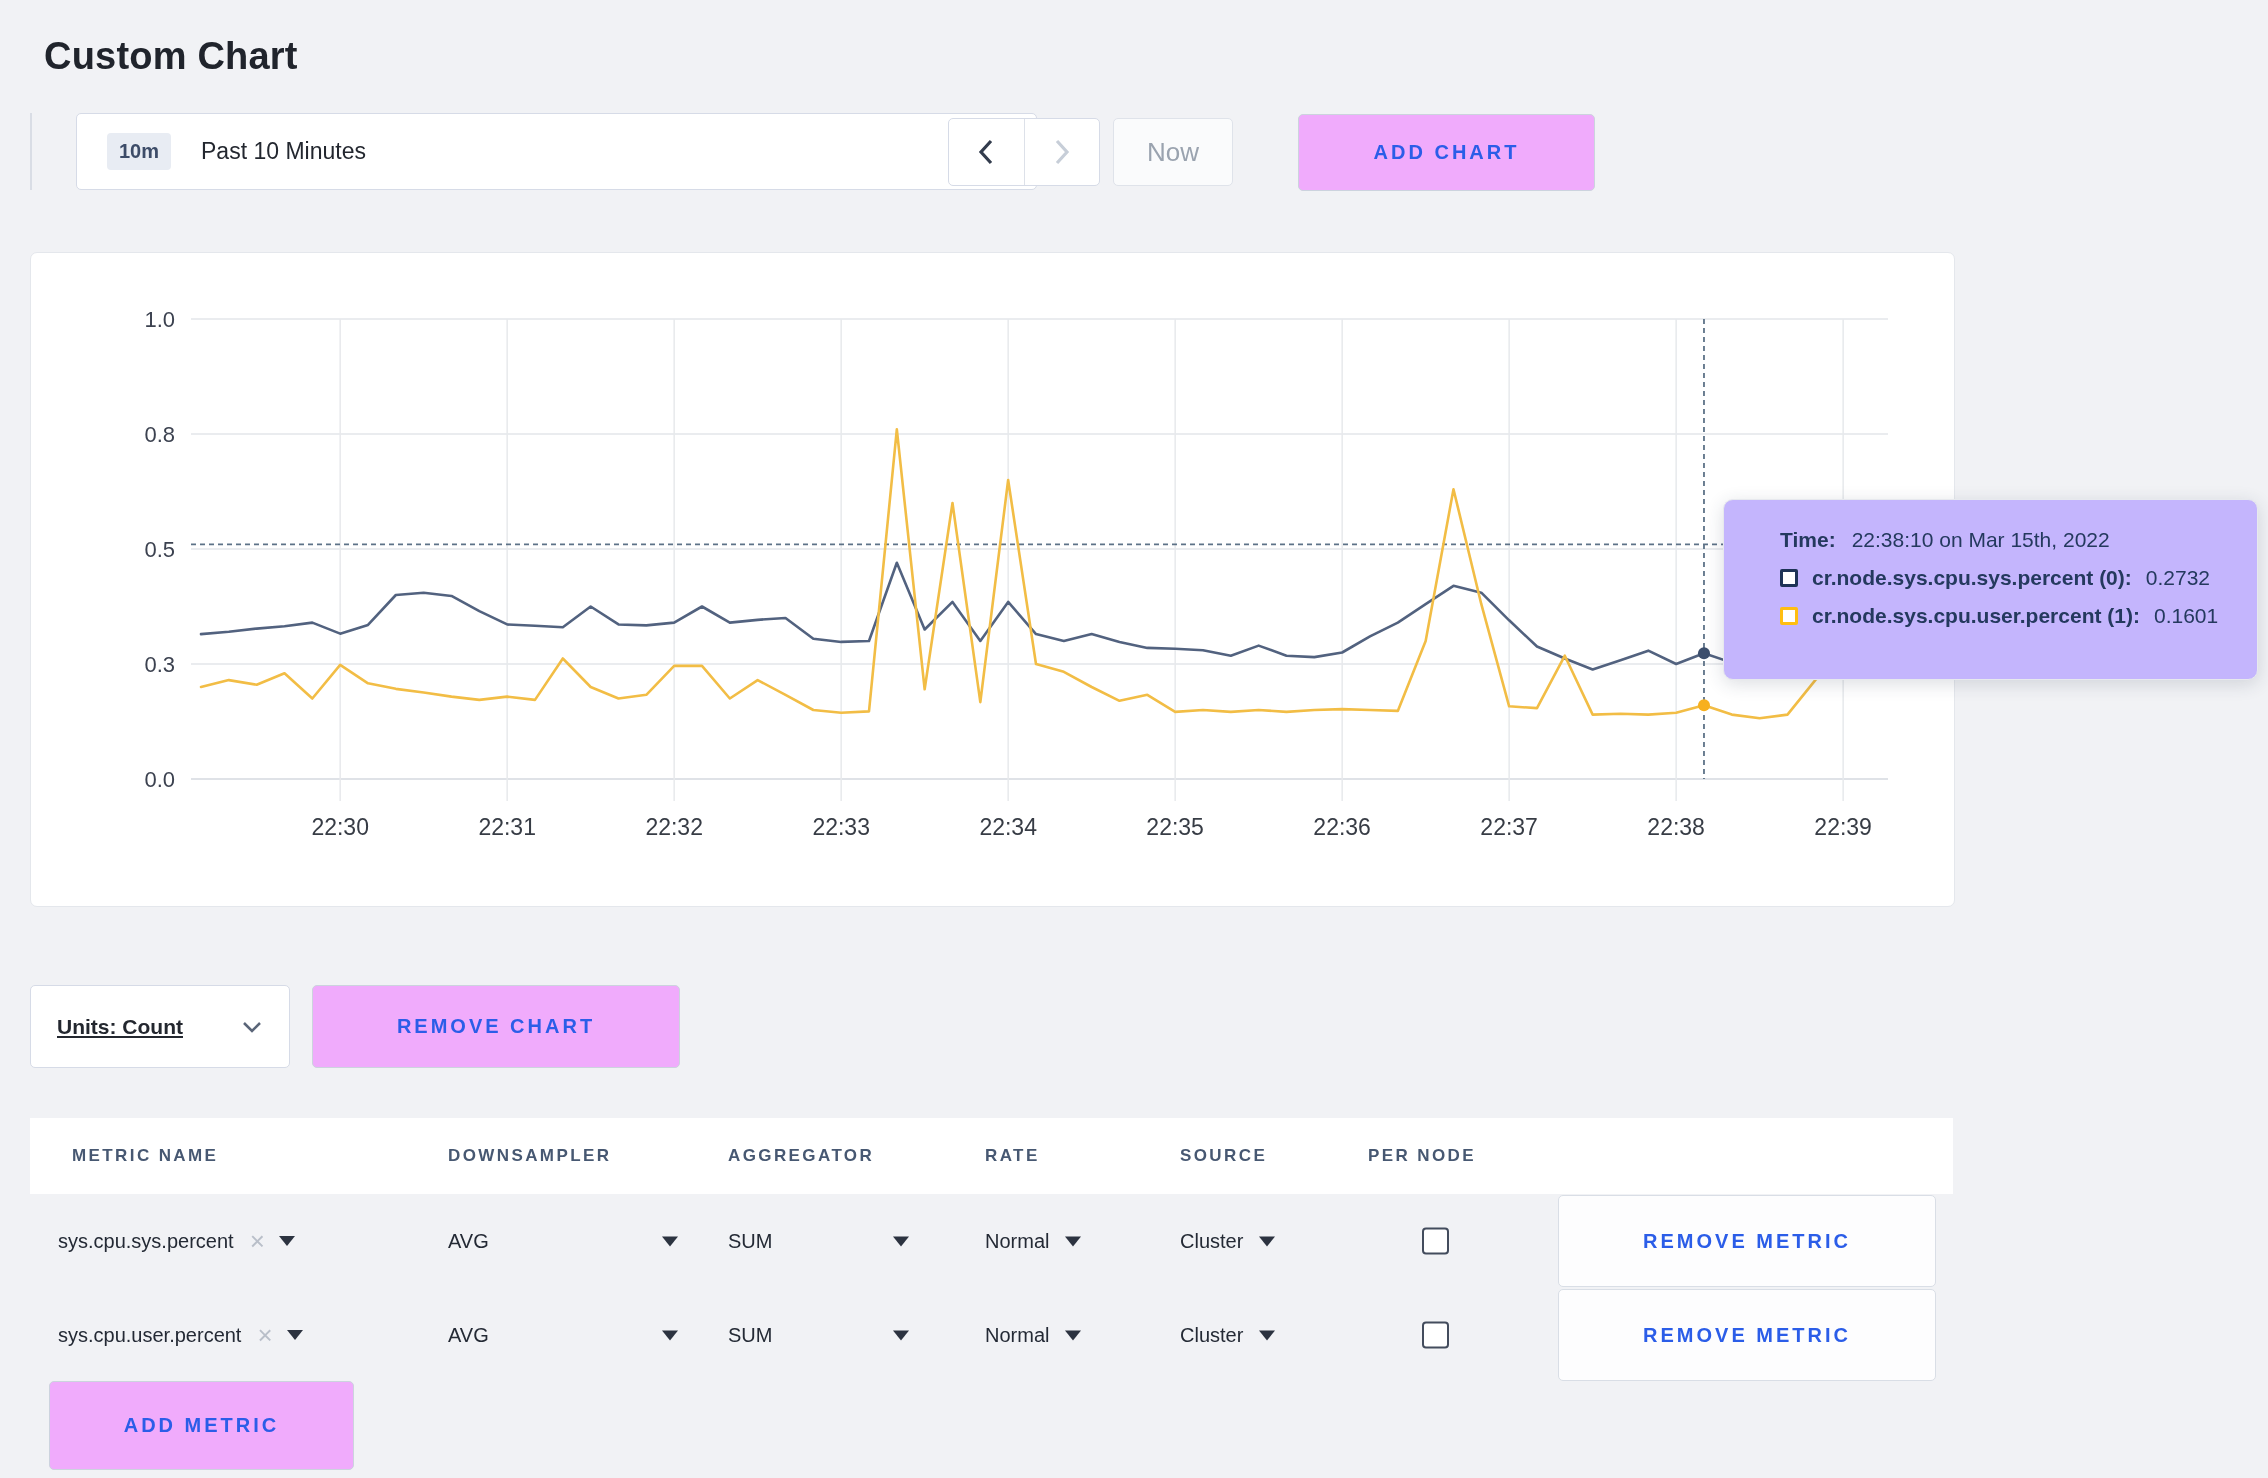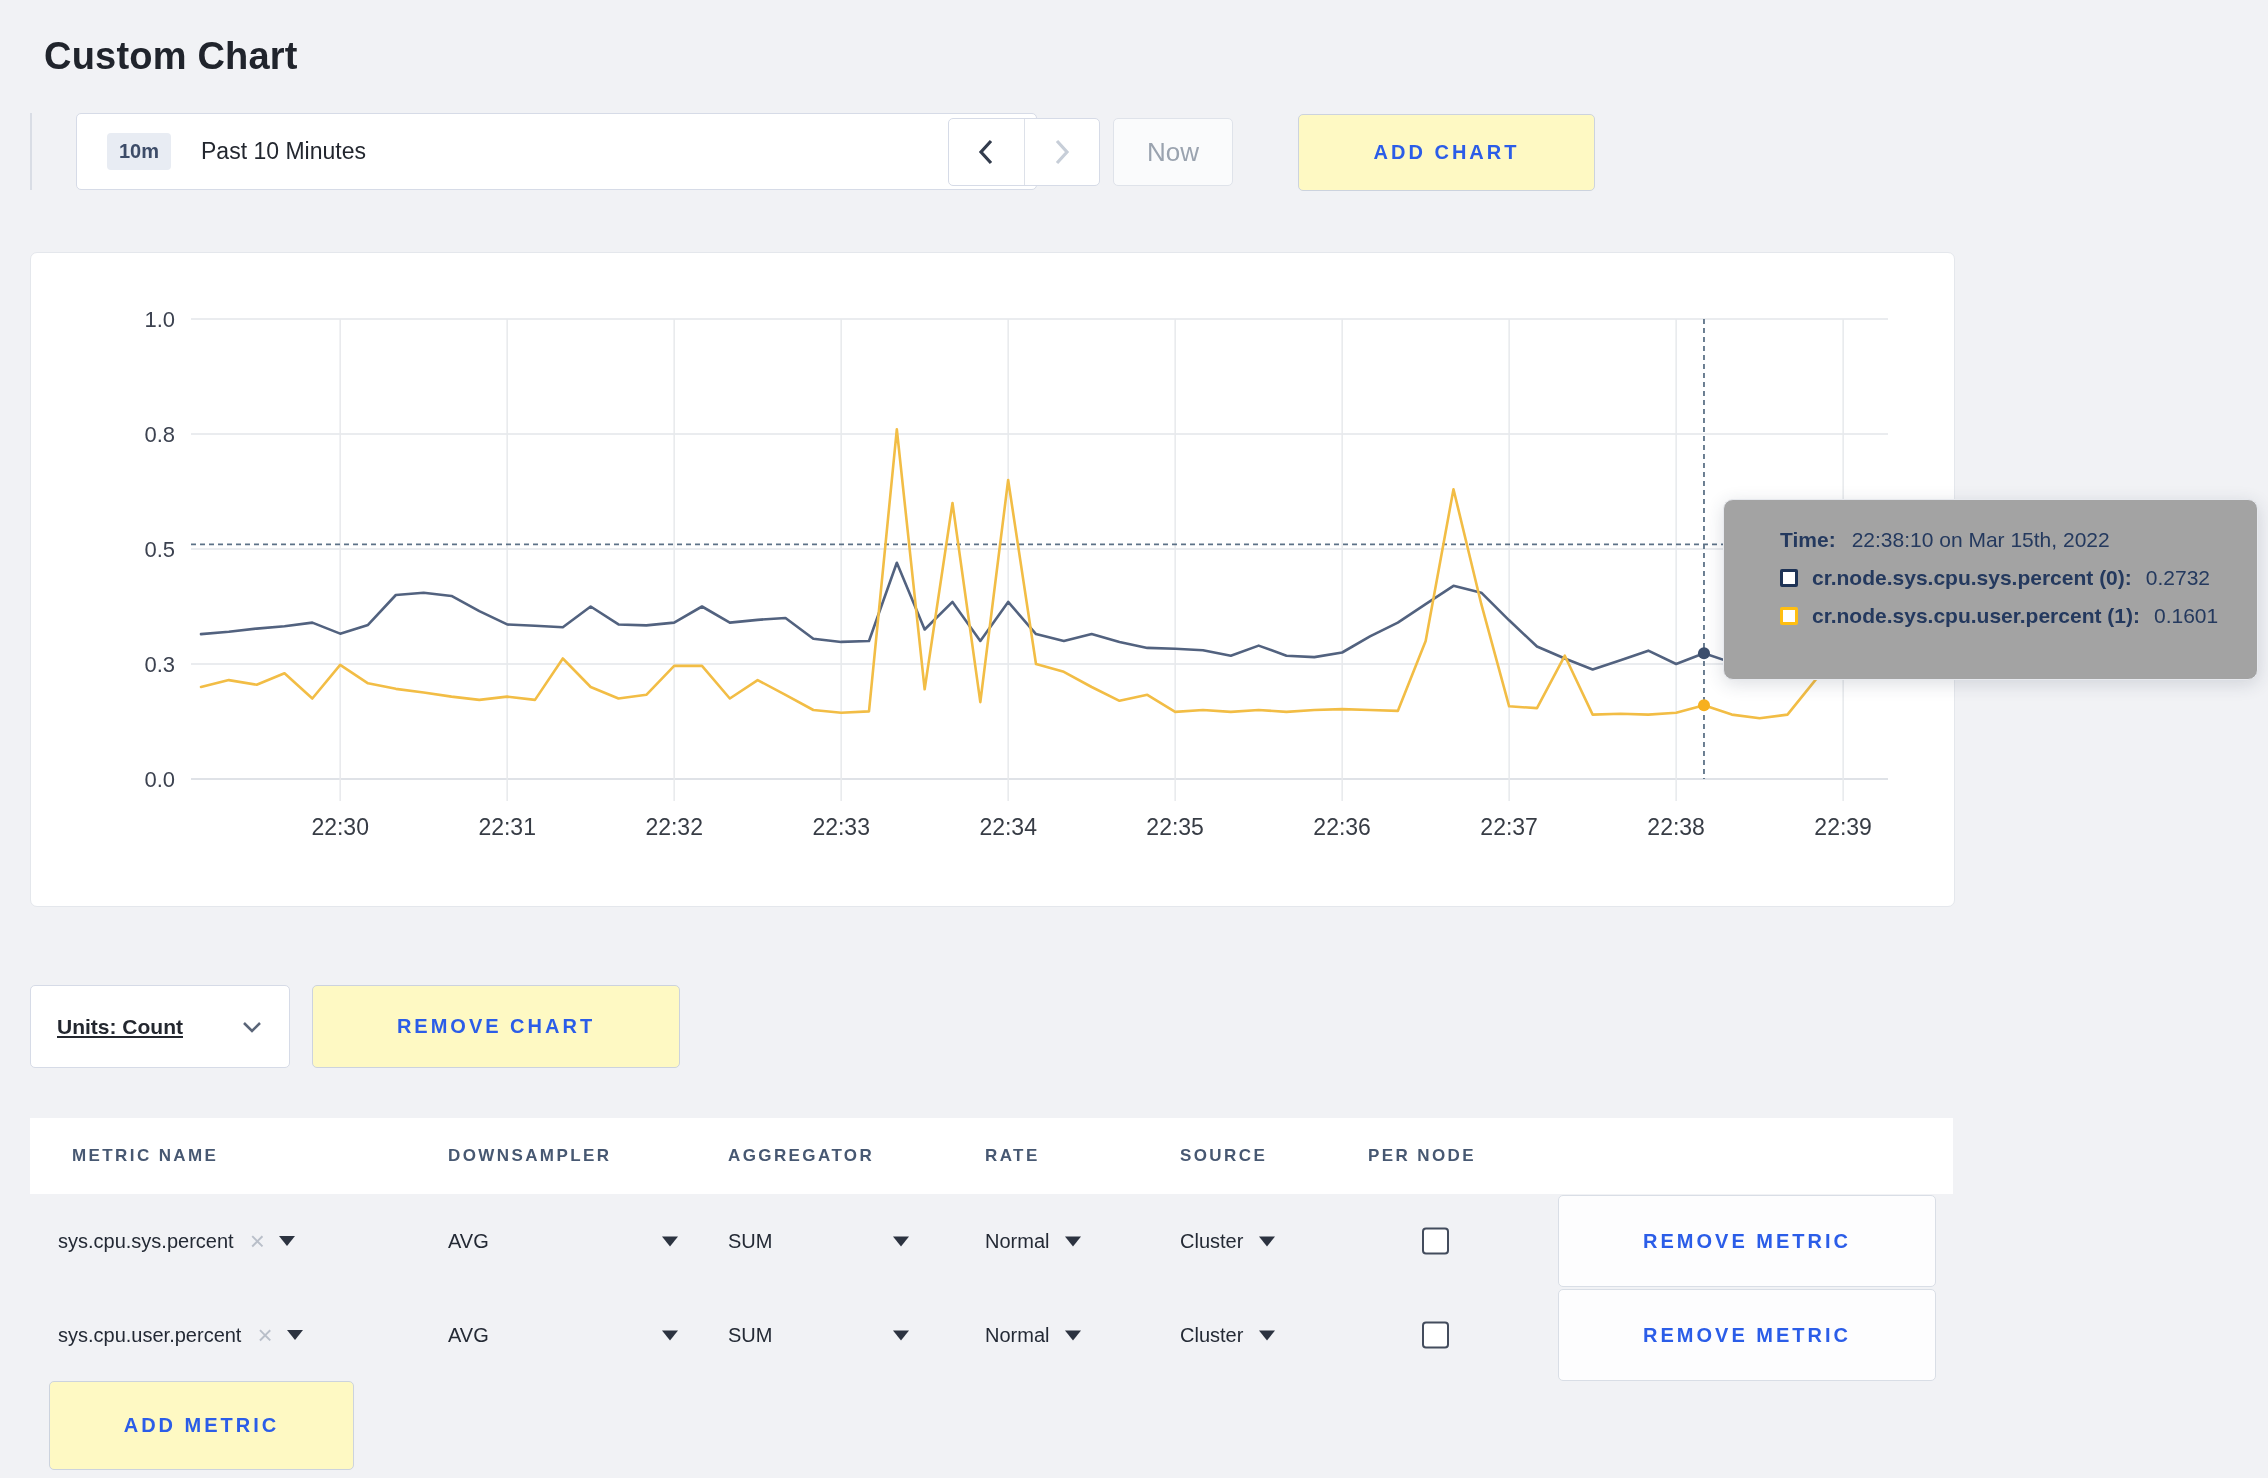--- a/index.html
+++ b/index.html
@@ -21,31 +21,31 @@
   .time-label{margin-left:30px;font-size:23px;color:#23272f;}
   .time-select .chev{margin-left:auto;}
   .pager{left:948px;top:118px;width:152px;height:68px;display:flex;background:#fff;border:1.5px solid #d6dbe7;border-radius:5px;box-sizing:border-box;overflow:hidden;}
   .pager button{flex:1;border:none;background:transparent;display:flex;align-items:center;justify-content:center;cursor:pointer;padding:0;}
   .pager button:first-child{border-right:1.5px solid #dde1e9;}
   .now-btn{
     left:1113px;top:118px;width:120px;height:68px;background:#fafbfc;border:1.5px solid #dfe3ea;border-radius:5px;
     font-size:26px;color:#9aa3af;font-family:inherit;cursor:default;
   }
   .blue-btn{
-    background:#fef9c3;border:1.5px solid #ccd3de;border-radius:5px;color:#2b5de8;
+    background:#f0abfc;border:1.5px solid #ccd3de;border-radius:5px;color:#2b5de8;
     font-size:20px;font-weight:600;letter-spacing:3px;font-family:inherit;cursor:pointer;
     display:flex;align-items:center;justify-content:center;
   }
   .add-chart-btn{left:1298px;top:114px;width:297px;height:77px;}
   
   .chart-card{left:30px;top:252px;width:1923px;height:653px;background:#fff;border:1px solid #e4e7ec;border-radius:7px;}
   .chart-card svg{position:absolute;left:0;top:0;width:100%;height:100%;}
   
   .chart-tooltip{
-    left:1723px;top:499px;width:535px;height:181px;background:#a3a3a3;border:1px solid #e7e9ee;border-radius:10px;
+    left:1723px;top:499px;width:535px;height:181px;background:#c4b5fd;border:1px solid #e7e9ee;border-radius:10px;
     box-shadow:0 4px 18px rgba(38,50,72,.16);box-sizing:border-box;padding:28px 20px 0 56px;z-index:5;
   }
   .t-row{display:flex;align-items:center;margin-bottom:14px;font-size:21px;color:#24395e;white-space:nowrap;}
   .t-time-label{font-weight:700;margin-right:16px;}
   .t-swatch{width:18px;height:18px;border:3.5px solid #24395e;border-radius:2px;margin-right:14px;box-sizing:border-box;background:#fff;}
   .t-name{font-weight:700;}
   .t-val{margin-left:14px;}
   
   .units-btn{
     left:30px;top:985px;width:260px;height:83px;background:#fff;border:1.5px solid #d6dbe7;border-radius:5px;

